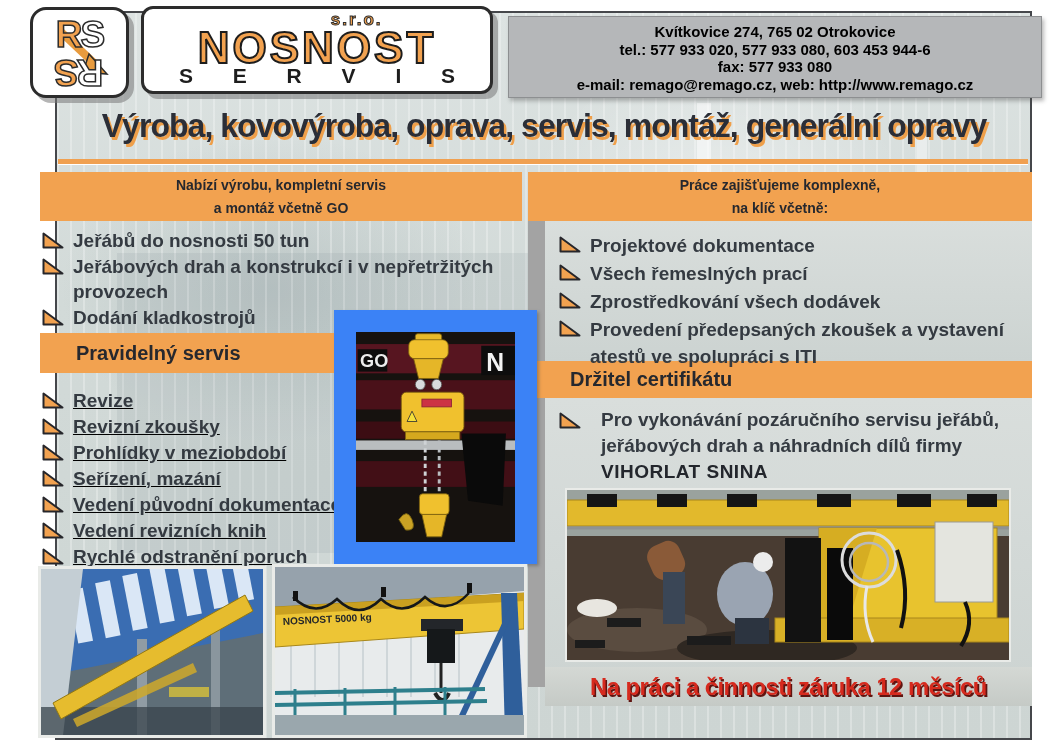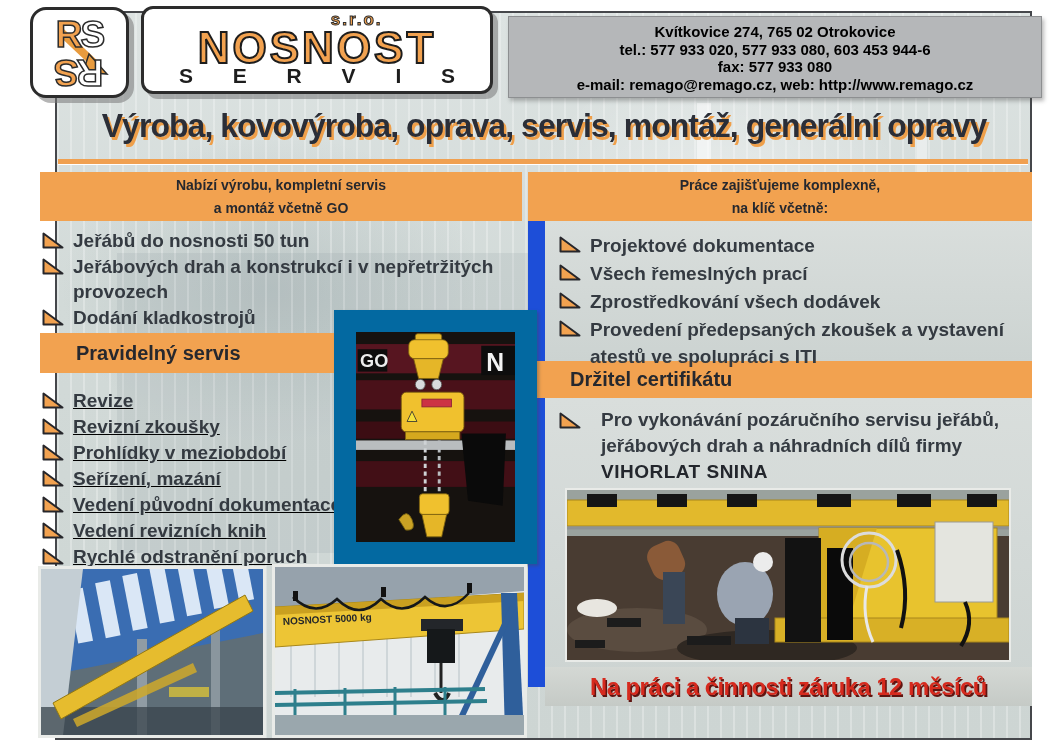--- a/index.html
+++ b/index.html
@@ -87,32 +87,32 @@
   
   .offer-header { position:absolute; left:40px; top:172px; width:482px; height:49px; }
   .offer-list   { position:absolute; left:42px; top:228px; width:496px; }
   .service-header { position:absolute; left:40px; top:333px; width:298px; height:40px;
     font-size:20px; line-height:40px; padding-left:36px; }
   .service-list { position:absolute; left:42px; top:388px; width:300px;text-decoration:underline; }
 
   
   .photo { position:absolute; z-index:4; }
   .photo-hoist { left:334px; top:310px; width:203px; height:254px;
-    background:#0369a1; padding:22px; box-shadow:2px 2px 3px rgba(70,70,70,.4); }
+    background:#3b82f6; padding:22px; box-shadow:2px 2px 3px rgba(70,70,70,.4); }
   .photo-hall  { left:38px;  top:566px; width:228px; height:172px;
     background:#e9ebe8; padding:3px; }
   .photo-bridge{ left:272px; top:564px; width:255px; height:174px;
     background:#e9ebe8; padding:3px; }
   .photo-assembly { left:565px; top:488px; width:446px; height:174px;
     background:#e9ebe8; padding:2px; z-index:4; }
   .photo svg { display:block; width:100%; height:100%; }
 
   
   .right-col { position:absolute; left:528px; top:172px; width:504px; height:515px;
-    background:#1d4ed8; z-index:2; }
+    background:#a3a3a3; z-index:2; }
   .works-header { height:49px; }
   .inset { margin-left:17px; background:#d3d9d7;
     background:linear-gradient(180deg,#d9dedc,#ccd3d1); }
   .works-inset { height:140px; padding:11px 6px 0 14px; }
   .works-inset .bullet-item { line-height:27px; }
   .cert-header { height:37px; font-size:20px; line-height:37px; padding-left:42px; }
   .cert-inset { position:relative; height:308px; padding:9px 10px 0 14px; }
   .cert-text { display:flex; gap:20px; align-items:flex-start;
     font-size:19px; font-weight:bold; color:#343a41; line-height:26px; }
   .cert-company { display:block; color:#23262c; letter-spacing:.5px; }

